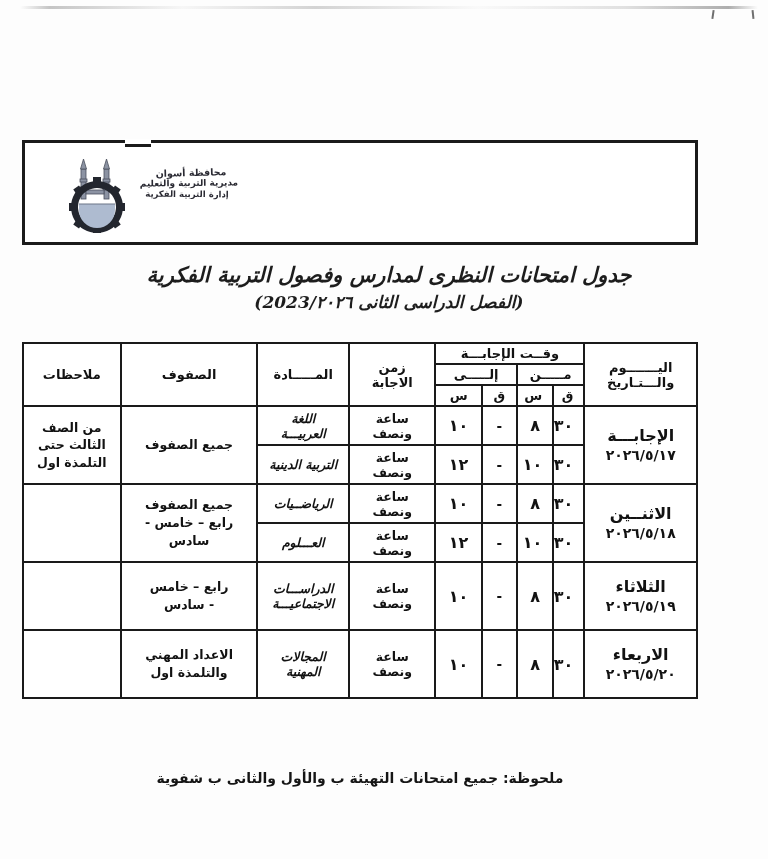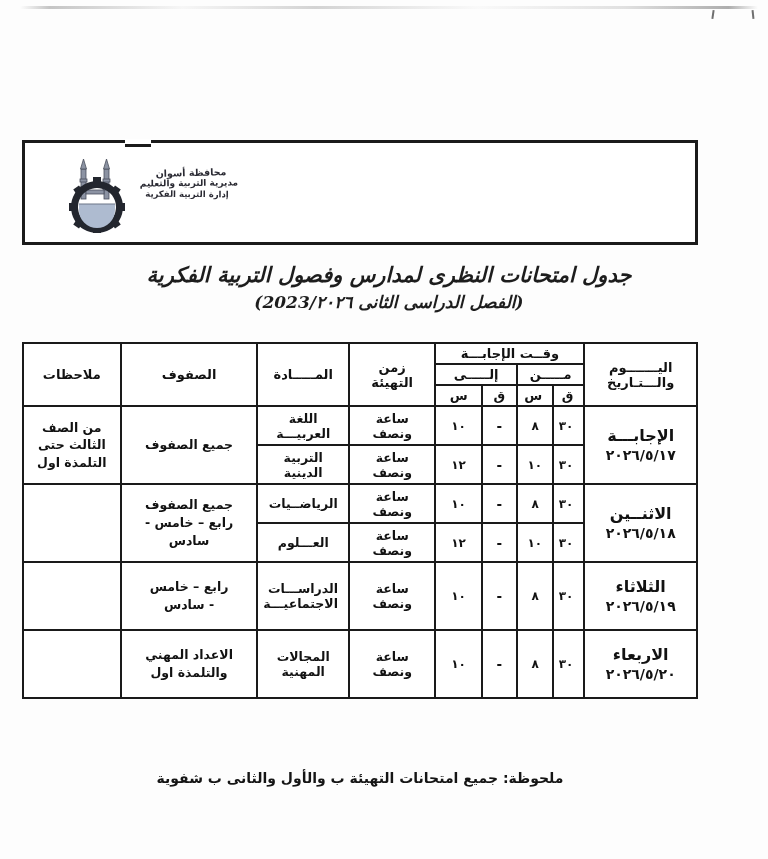--- a/index.html
+++ b/index.html
@@ -168,24 +168,24 @@
   .c-notes  { width: 97px; }
 
   td.day {
     font-size: 15px;
     line-height: 1.35;
     padding: 4px 2px;
   }
   td.day .dname { display: block; font-size: 16px; }
   td.day .ddate { display: block; font-size: 14px; letter-spacing: .4px; }
 
-  td.num   { font-size: 12px; letter-spacing: .5px; border-radius: 18px; }
+  td.num   { font-size: 16px; letter-spacing: .5px; border-radius: 18px; }
   td.dash  { font-size: 13.5px; }
   td.dur   { font-size: 12.5px; }
-  td.subj  { font-size: 12.5px; line-height: 1.2; }
+  td.subj  { font-size: 12.5px; line-height: 1.2; font-style: italic; }
   td.cls   { font-size: 12.5px; line-height: 1.45; border-radius: 7px; }
   td.notes { font-size: 12.5px; line-height: 1.4; }
 
   .row-a td, .row-b td { height: 33px; }
   .row-single td { height: 62px; }
 
   
   .footnote {
     position: absolute;
     left: 22px;
@@ -273,21 +273,21 @@
           <col class="c-class">
           <col class="c-notes">
       </colgroup>
       <thead>
         <tr>
           <th rowspan="3" class="hdr-span">
             <span>اليـــــــوم</span><br>
             <span>والـــتـاريخ</span>
           </th>
           <th colspan="4" class="hdr-span">وقــت الإجابـــة</th>
-          <th rowspan="3" class="hdr-span">زمن التهيئة</th>
+          <th rowspan="3" class="hdr-span">زمن الاجابة</th>
           <th rowspan="3" class="hdr-span">المـــــادة</th>
           <th rowspan="3" class="hdr-span">الصفوف</th>
           <th rowspan="3" class="hdr-span">ملاحظات</th>
         </tr>
         <tr>
           <th colspan="2" class="hdr-sub">مـــــن</th>
           <th colspan="2" class="hdr-sub">إلـــــى</th>
         </tr>
         <tr>
           <th class="hdr-unit">ق</th>

